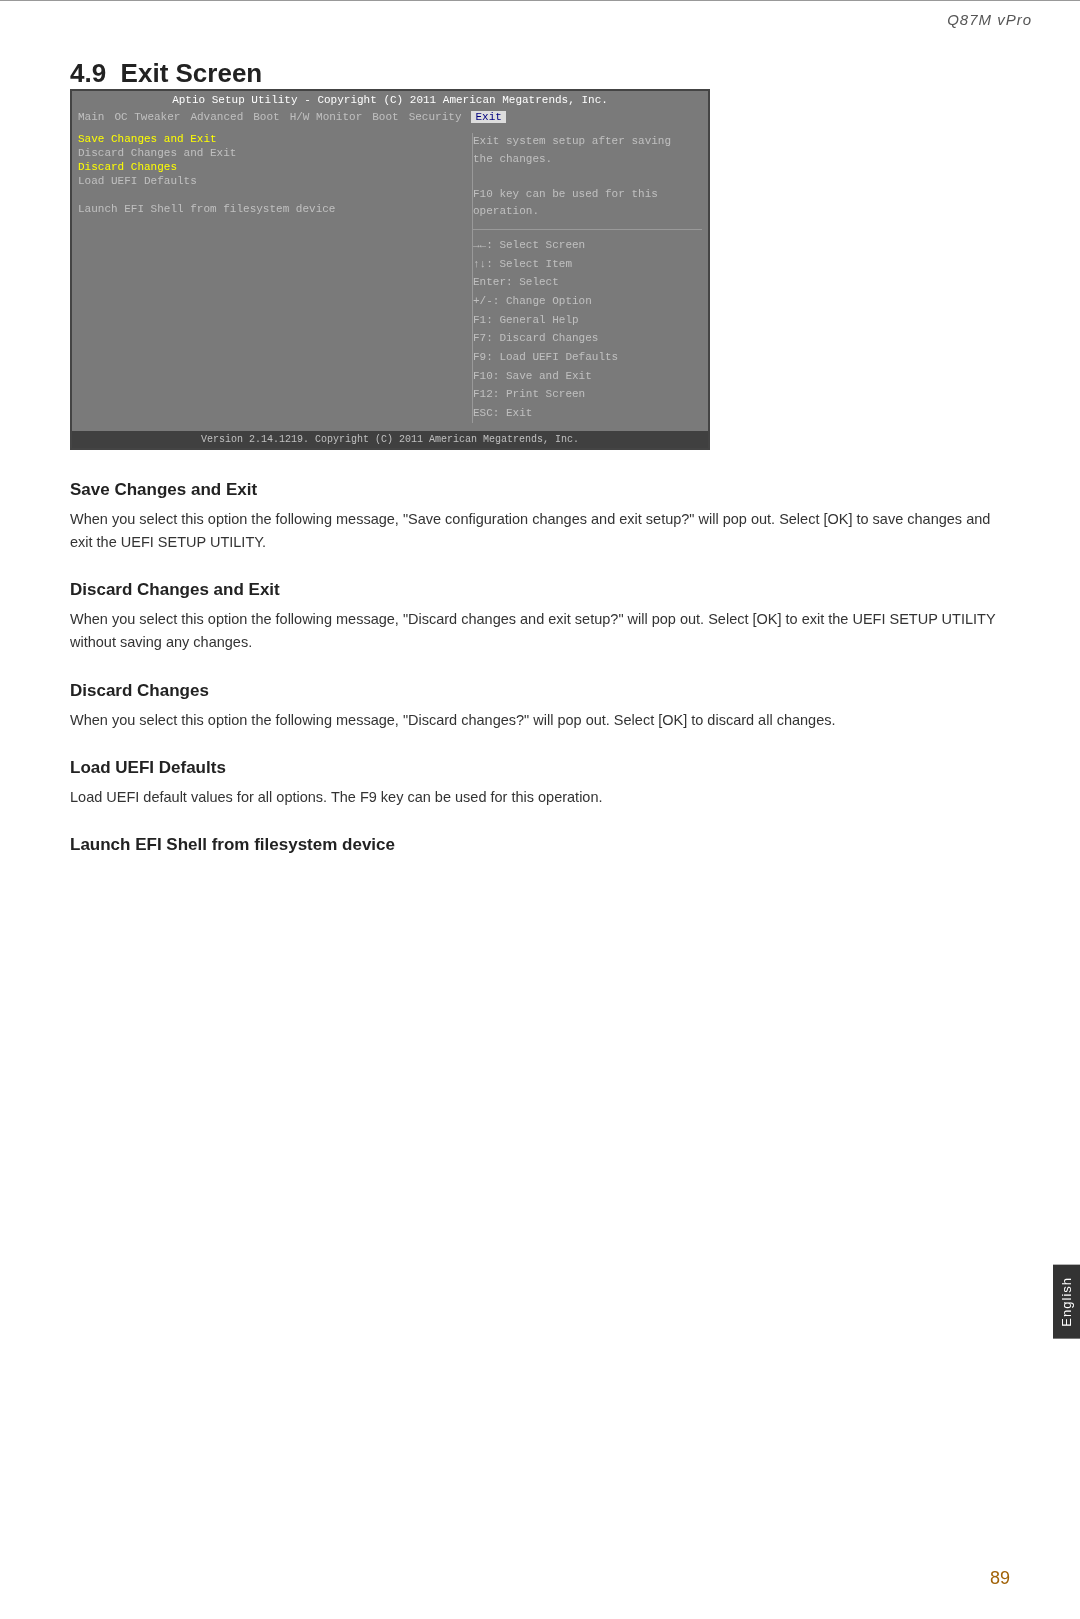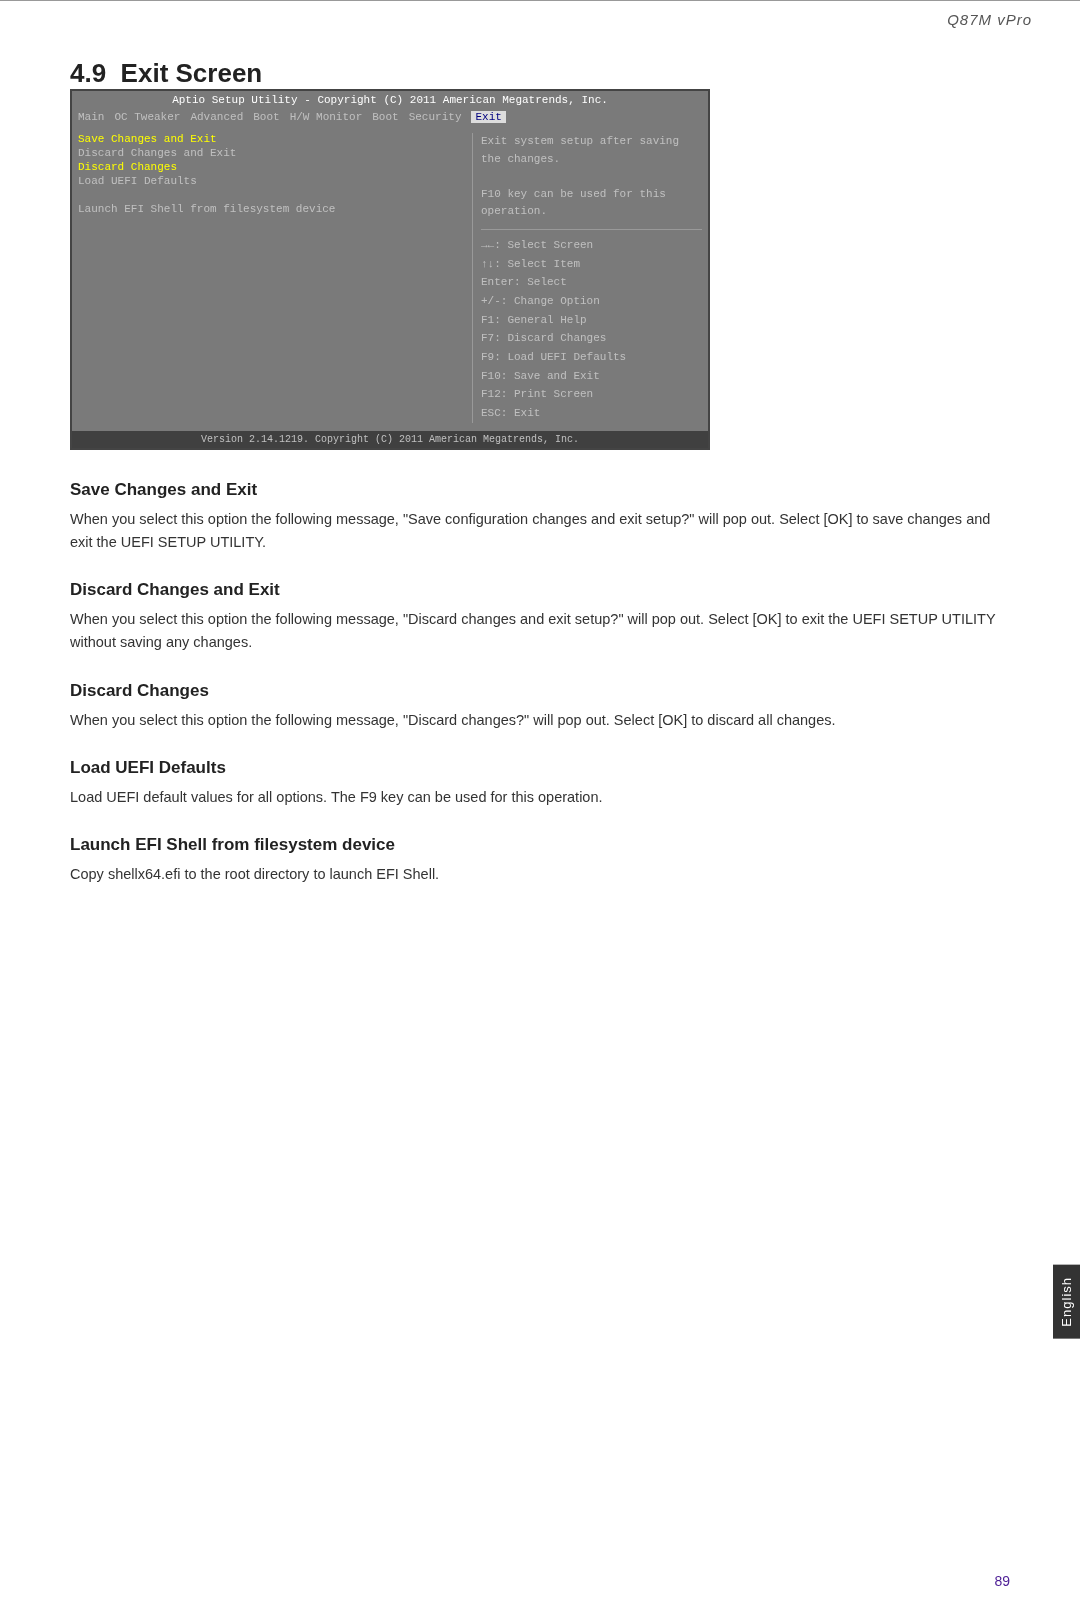--- a/index.html
+++ b/index.html
@@ -82,21 +82,20 @@
       margin-bottom: 2px;
       font-size: 11px;
       cursor: default;
     }
     .bios-left-item.highlighted {
       color: #ffff00;
     }
     .bios-right {
       width: 230px;
       border-left: 1px solid #999;
-      padding-left: 8px;
       display: flex;
       flex-direction: column;
       justify-content: space-between;
     }
     .bios-right-top {
       color: #c0c0c0;
       font-size: 11px;
       line-height: 1.6;
       margin-bottom: 8px;
     }
@@ -143,22 +142,22 @@
       padding: 12px 6px;
       font-size: 13px;
       letter-spacing: 1px;
     }
 
     
     .page-number {
       position: absolute;
       bottom: 30px;
       right: 70px;
-      font-size: 14px;
-      color: #4c1d95;
+      font-size: 18px;
+      color: #a16207;
     }
   </style>
 </head>
 <body>
 
 <div class="top-line"></div>
 <div class="brand-name">Q87M vPro</div>
 
 <div class="main-content">
   <div class="section-title">
@@ -222,18 +221,17 @@
     <div class="subsection-body">When you select this option the following message, "Discard changes?" will pop out. Select [OK] to discard all changes.</div>
   </div>
 
   <div class="subsection">
     <div class="subsection-title">Load UEFI Defaults</div>
     <div class="subsection-body">Load UEFI default values for all options. The F9 key can be used for this operation.</div>
   </div>
 
   <div class="subsection">
     <div class="subsection-title">Launch EFI Shell from filesystem device</div>
-    <div class="subsection-body">Copy shellx64.efi to the root directory to launch EFI Shell.</div>
   </div>
 </div>
 
 <div class="right-tab">English</div>
 <div class="page-number">89</div>
 
 </body></html>

